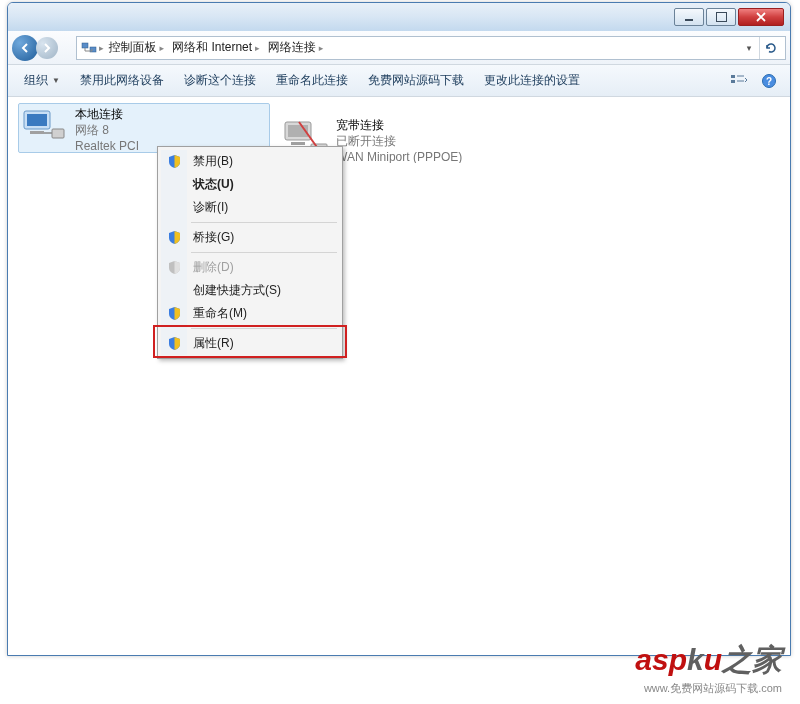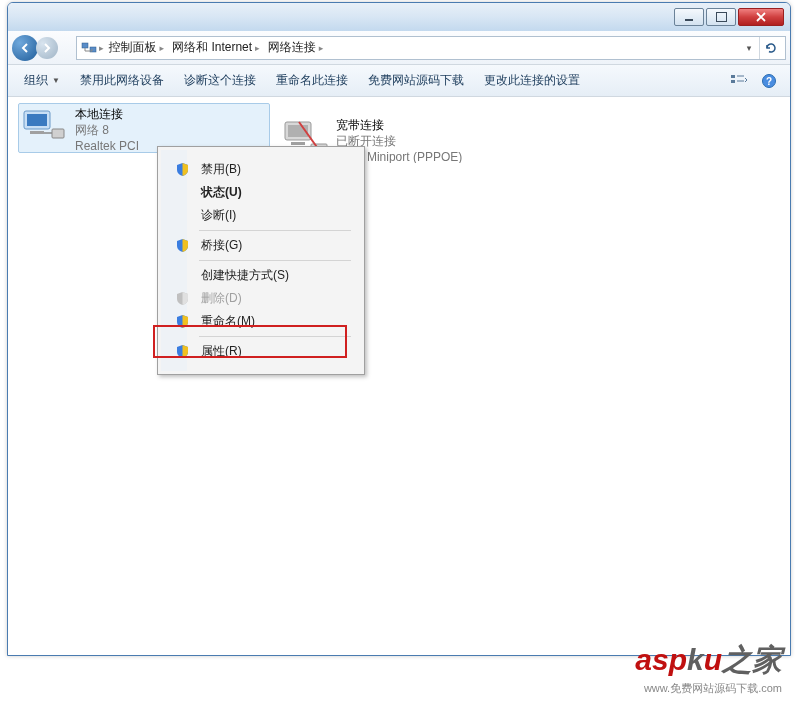--- a/index.html
+++ b/index.html
@@ -39,21 +39,21 @@
 .toolbar .iconbtn { width:26px; height:22px; display:flex; align-items:center; justify-content:center; }
 
 .content { position:relative; height: calc(100% - 28px - 34px - 32px); background:#fff; padding:8px; }
 .conn-item { position:absolute; width:252px; height:50px; display:flex; gap:6px; padding:2px; }
 .conn-item.selected { background:#e4f1fb; border:1px solid #a8cbe8; border-radius:2px; }
 .conn-icon { width:48px; height:40px; display:flex; align-items:center; justify-content:center; flex-shrink:0; }
 .conn-text { font-size:12px; line-height:1.35; overflow:hidden; }
 .conn-text .title { color:#000; }
 .conn-text .sub { color:#777; }
 
-.ctxmenu { position:absolute; left:157px; top:146px; width:208px; background:#f4f4f4; border:1px solid #a0a0a0; box-shadow:2px 2px 4px rgba(0,0,0,0.25); padding:11px; font-size:12px; }
+.ctxmenu { position:absolute; left:157px; top:146px; width:186px; background:#f4f4f4; border:1px solid #a0a0a0; box-shadow:2px 2px 4px rgba(0,0,0,0.25); padding:3px; font-size:12px; }
 .ctxmenu .iconcol { position:absolute; left:3px; top:3px; bottom:3px; width:26px; background:#eef2f6; }
 .ctxmenu .mi { position:relative; height:23px; display:flex; align-items:center; padding-left:32px; color:#222; cursor:default; }
 .ctxmenu .mi.bold { font-weight:bold;text-align:right; }
 .ctxmenu .mi.disabled { color:#a0a0a0; }
 .ctxmenu .sep { height:1px; background:#d4d4d4; margin:3px 2px 3px 30px; }
 .ctxmenu .shield { position:absolute; left:6px; width:15px; height:15px; }
 .redbox { position:absolute; border:2px solid #d02020; pointer-events:none; }
 
 .watermark { position:absolute; right:18px; bottom:8px; display:flex; flex-direction:column; align-items:flex-end; }
 .watermark .logo { font-size:30px; font-weight:bold; font-style:italic; }
@@ -207,30 +207,30 @@
     </div>
   <div class="sep"></div>
   <div class="mi">
     <svg class="shield shield-svg" viewBox="0 0 15 15">
         <path d="M7.5 1 L13 3 L13 8 Q13 12 7.5 14 Q2 12 2 8 L2 3 Z" fill="#3a7de0"></path>
         <path d="M7.5 1 L13 3 L13 8 Q13 12 7.5 14 Z" fill="#f0c020"></path>
       </svg>
     <span>桥接(G)</span>
   </div>
   <div class="sep"></div>
-  <div class="mi">
-      <span>创建快捷方式(S)</span>
-    </div>
   <div class="mi disabled">
     <svg class="shield shield-svg" viewBox="0 0 15 15">
         <path d="M7.5 1 L13 3 L13 8 Q13 12 7.5 14 Q2 12 2 8 L2 3 Z" fill="#c0c0c0"></path>
         <path d="M7.5 1 L13 3 L13 8 Q13 12 7.5 14 Z" fill="#e0e0e0"></path>
       </svg>
     <span>删除(D)</span>
   </div>
+  <div class="mi">
+      <span>创建快捷方式(S)</span>
+    </div>
   <div class="mi">
     <svg class="shield shield-svg" viewBox="0 0 15 15">
         <path d="M7.5 1 L13 3 L13 8 Q13 12 7.5 14 Q2 12 2 8 L2 3 Z" fill="#3a7de0"></path>
         <path d="M7.5 1 L13 3 L13 8 Q13 12 7.5 14 Z" fill="#f0c020"></path>
       </svg>
     <span>重命名(M)</span>
   </div>
   <div class="sep"></div>
   <div class="mi">
     <svg class="shield shield-svg" viewBox="0 0 15 15">

